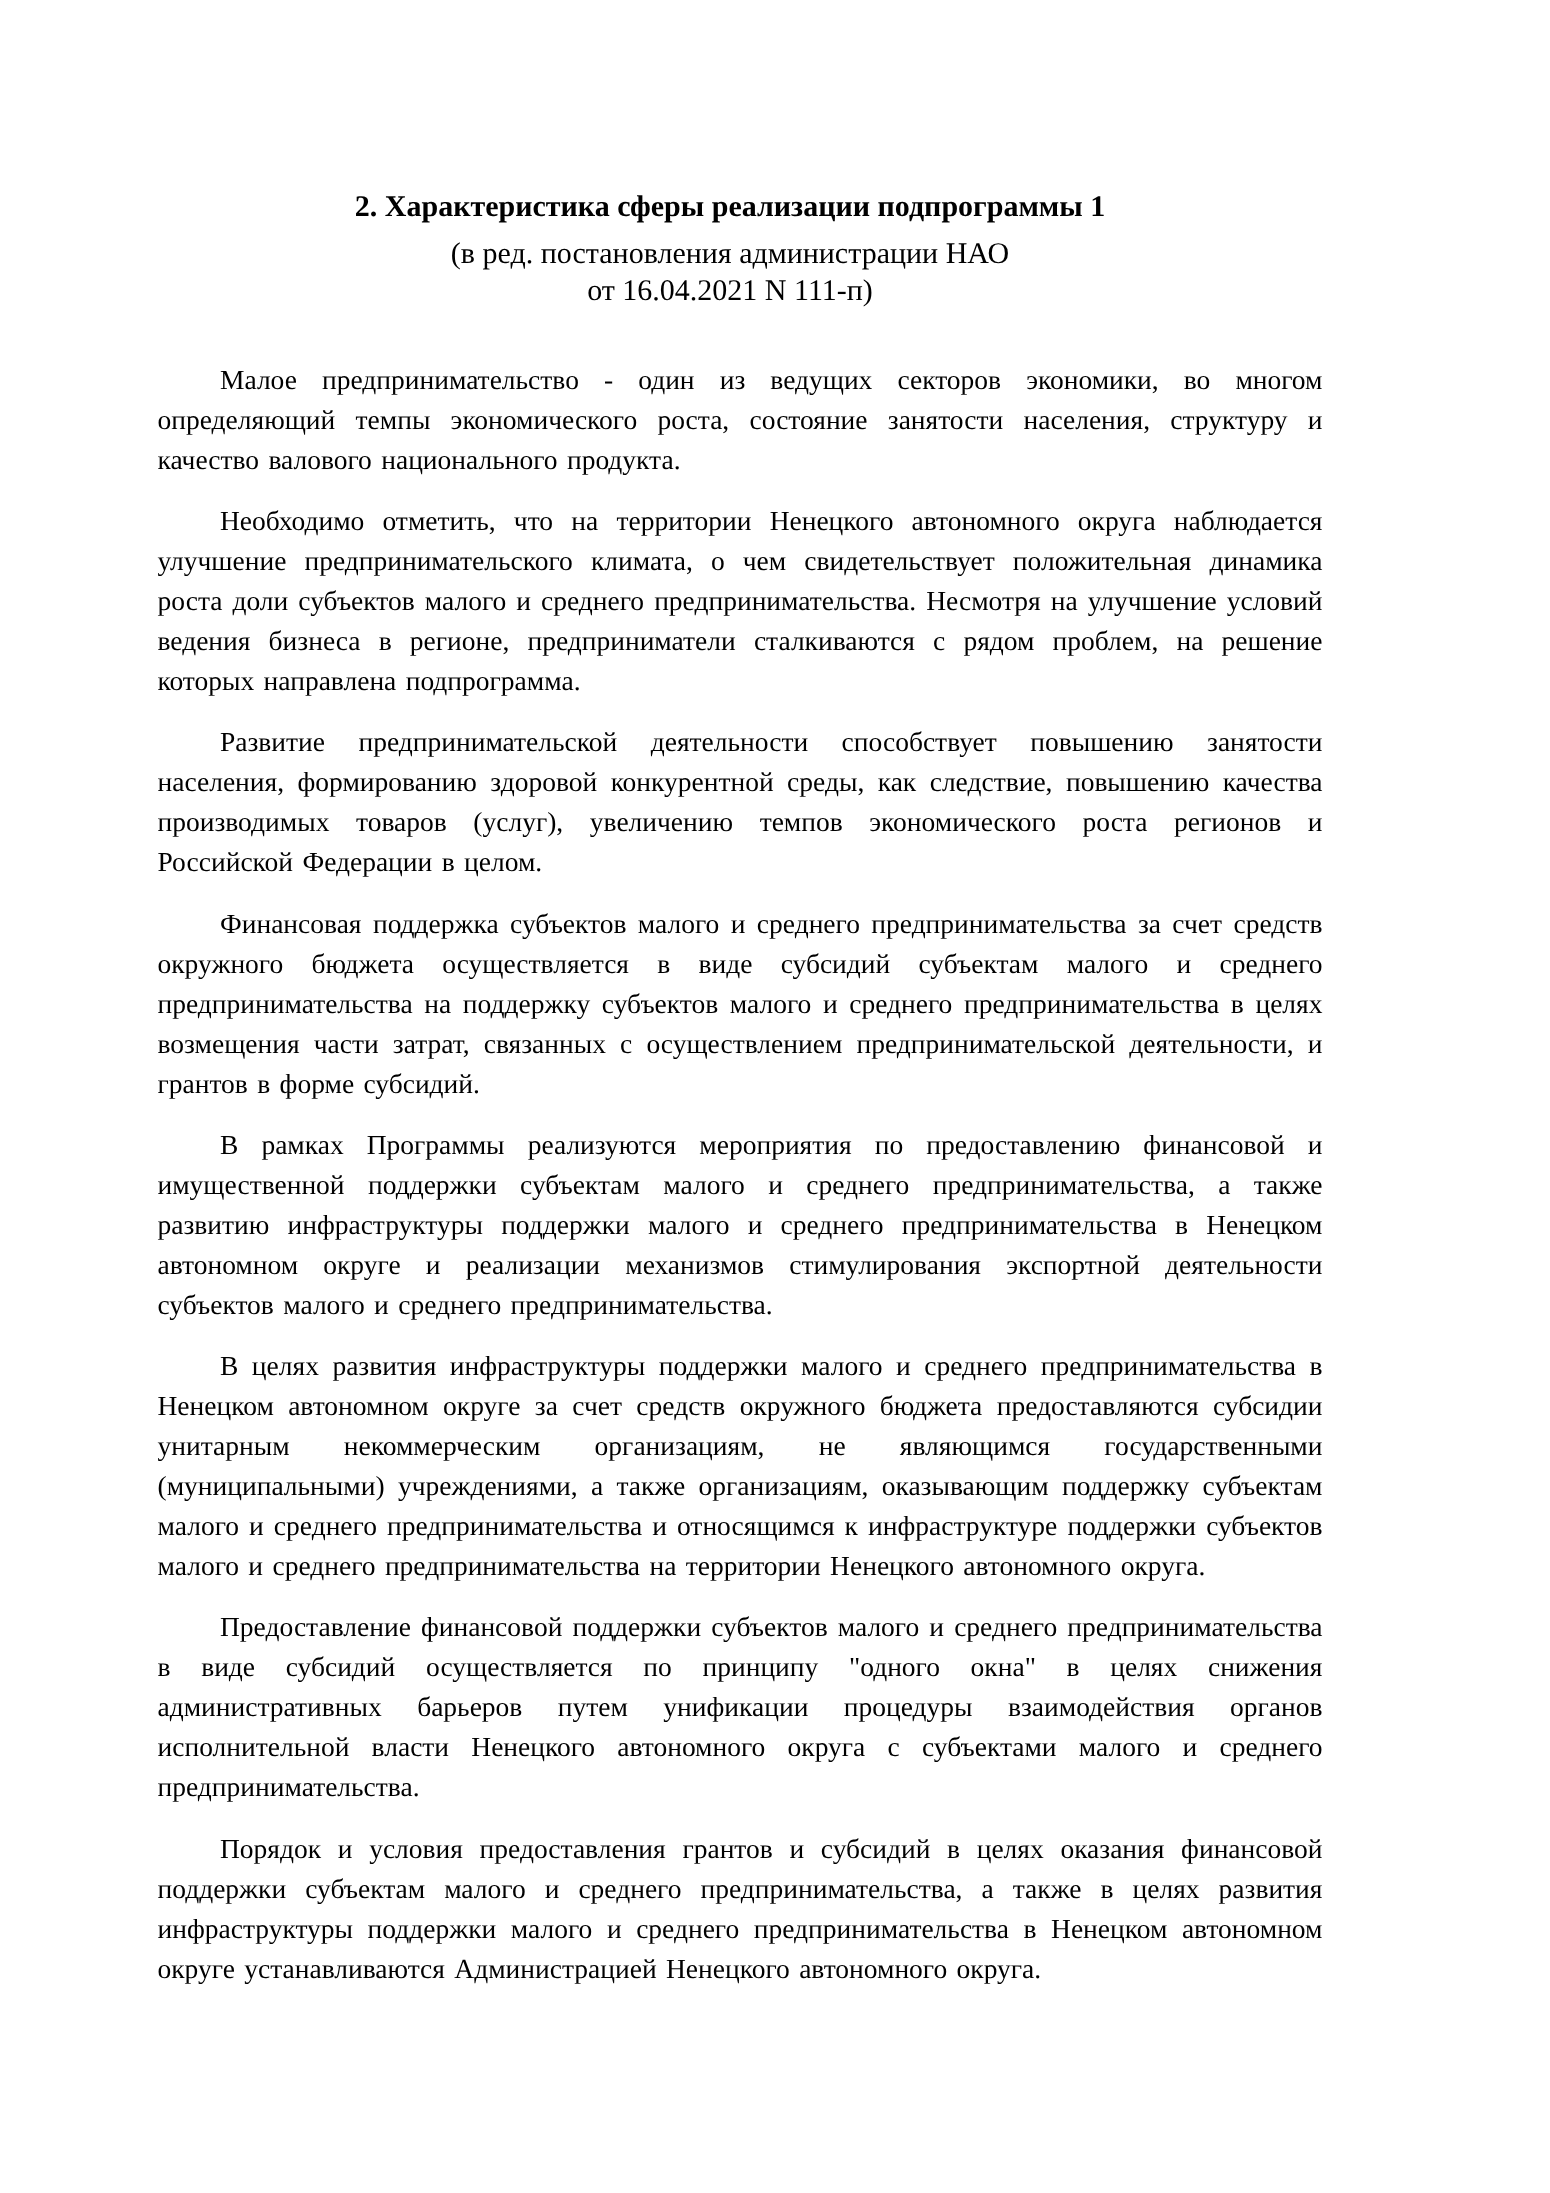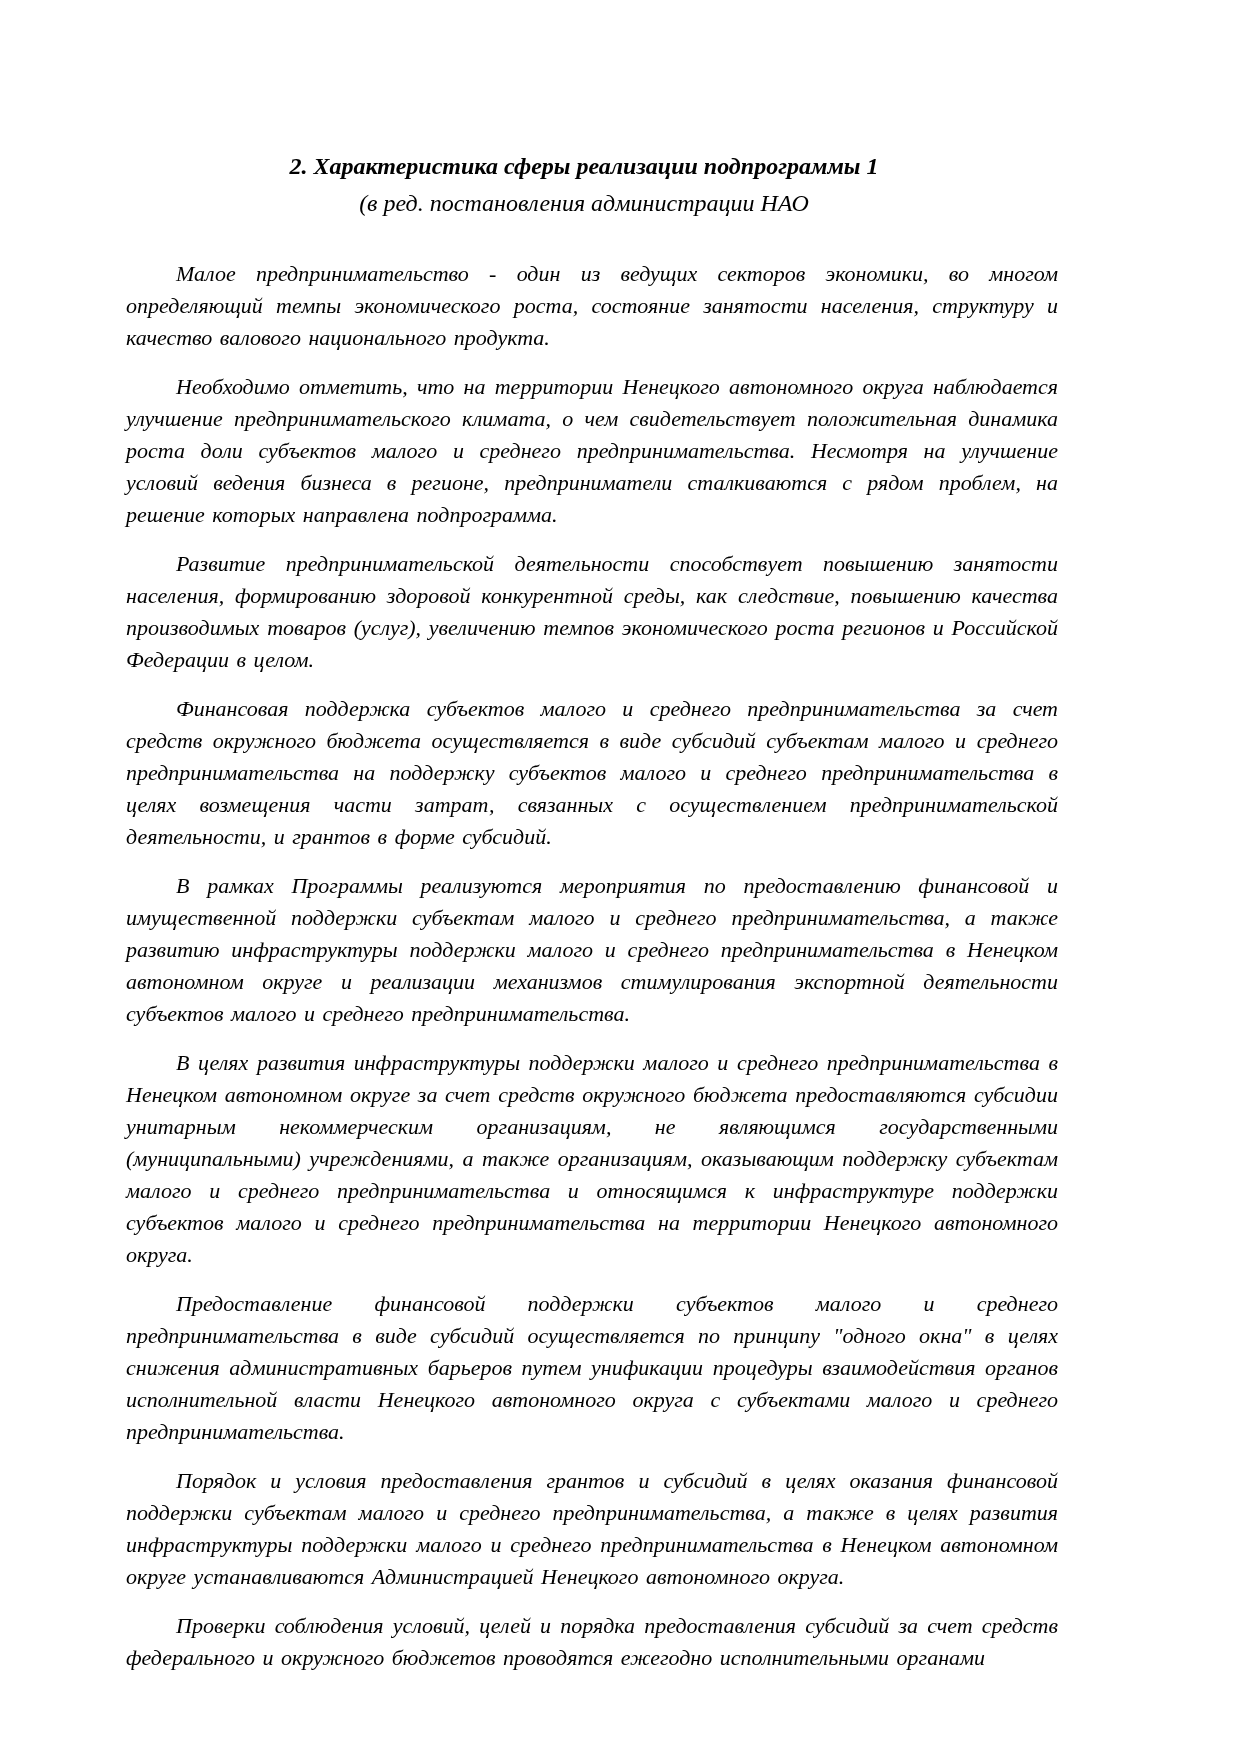--- a/index.html
+++ b/index.html
@@ -1,15 +1,15 @@
 <!DOCTYPE html>
 <html><head>
 <meta charset="utf-8">
 <style>
-  * { margin: 0; padding: 0; box-sizing: border-box; font-style: italic; }
+  * { margin: 0; padding: 0; box-sizing: border-box; }
   html, body {
     width: 1240px;
     background: #ffffff;
   }
   body {
     font-family: "Liberation Serif", "DejaVu Serif", serif;
     color: #000000;
   }
   .page {
     width: 1240px;
@@ -42,27 +42,27 @@
   }
 </style>
 </head>
 <body>
 
 <div class="page">
 
   <div class="doc-heading">
     <div class="doc-title">2. Характеристика сферы реализации подпрограммы 1</div>
     <div class="doc-subtitle">(в ред. постановления администрации НАО</div>
+    <div class="doc-subtitle">от 16.04.2021 N 111-п)</div>
   </div>
 
   <div class="doc-body">
     <p>Малое предпринимательство - один из ведущих секторов экономики, во многом определяющий темпы экономического роста, состояние занятости населения, структуру и качество валового национального продукта.</p>
     <p>Необходимо отметить, что на территории Ненецкого автономного округа наблюдается улучшение предпринимательского климата, о чем свидетельствует положительная динамика роста доли субъектов малого и среднего предпринимательства. Несмотря на улучшение условий ведения бизнеса в регионе, предприниматели сталкиваются с рядом проблем, на решение которых направлена подпрограмма.</p>
     <p>Развитие предпринимательской деятельности способствует повышению занятости населения, формированию здоровой конкурентной среды, как следствие, повышению качества производимых товаров (услуг), увеличению темпов экономического роста регионов и Российской Федерации в целом.</p>
     <p>Финансовая поддержка субъектов малого и среднего предпринимательства за счет средств окружного бюджета осуществляется в виде субсидий субъектам малого и среднего предпринимательства на поддержку субъектов малого и среднего предпринимательства в целях возмещения части затрат, связанных с осуществлением предпринимательской деятельности, и грантов в форме субсидий.</p>
     <p>В рамках Программы реализуются мероприятия по предоставлению финансовой и имущественной поддержки субъектам малого и среднего предпринимательства, а также развитию инфраструктуры поддержки малого и среднего предпринимательства в Ненецком автономном округе и реализации механизмов стимулирования экспортной деятельности субъектов малого и среднего предпринимательства.</p>
     <p>В целях развития инфраструктуры поддержки малого и среднего предпринимательства в Ненецком автономном округе за счет средств окружного бюджета предоставляются субсидии унитарным некоммерческим организациям, не являющимся государственными (муниципальными) учреждениями, а также организациям, оказывающим поддержку субъектам малого и среднего предпринимательства и относящимся к инфраструктуре поддержки субъектов малого и среднего предпринимательства на территории Ненецкого автономного округа.</p>
     <p>Предоставление финансовой поддержки субъектов малого и среднего предпринимательства в виде субсидий осуществляется по принципу "одного окна" в целях снижения административных барьеров путем унификации процедуры взаимодействия органов исполнительной власти Ненецкого автономного округа с субъектами малого и среднего предпринимательства.</p>
     <p>Порядок и условия предоставления грантов и субсидий в целях оказания финансовой поддержки субъектам малого и среднего предпринимательства, а также в целях развития инфраструктуры поддержки малого и среднего предпринимательства в Ненецком автономном округе устанавливаются Администрацией Ненецкого автономного округа.</p>
-    <p>Проверки соблюдения условий, целей и порядка предоставления субсидий за счет средств федерального и окружного бюджетов проводятся ежегодно исполнительными органами</p>
   </div>
 
 </div>
 
 </body></html>

